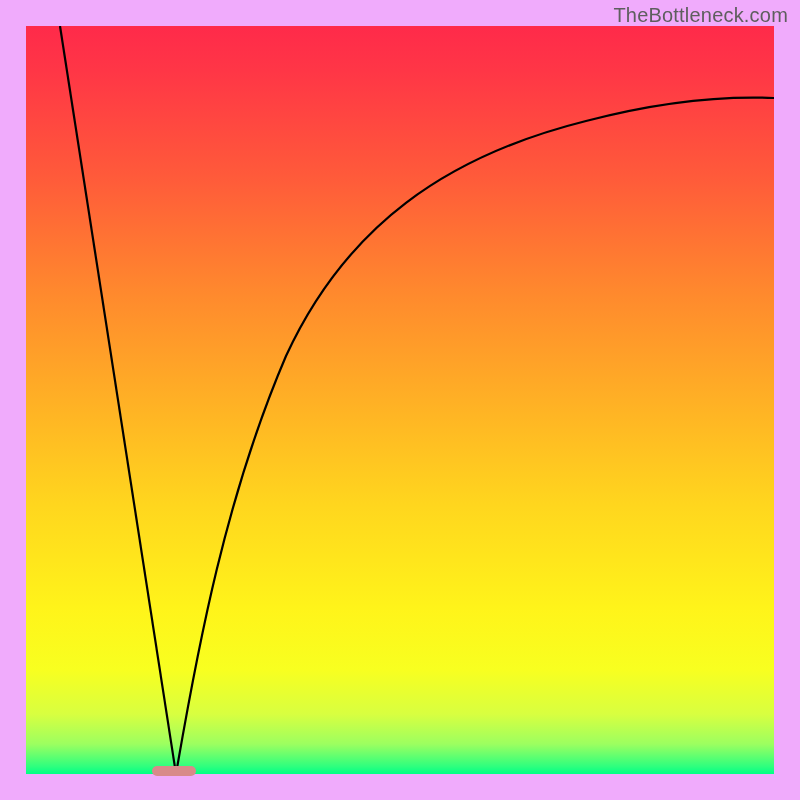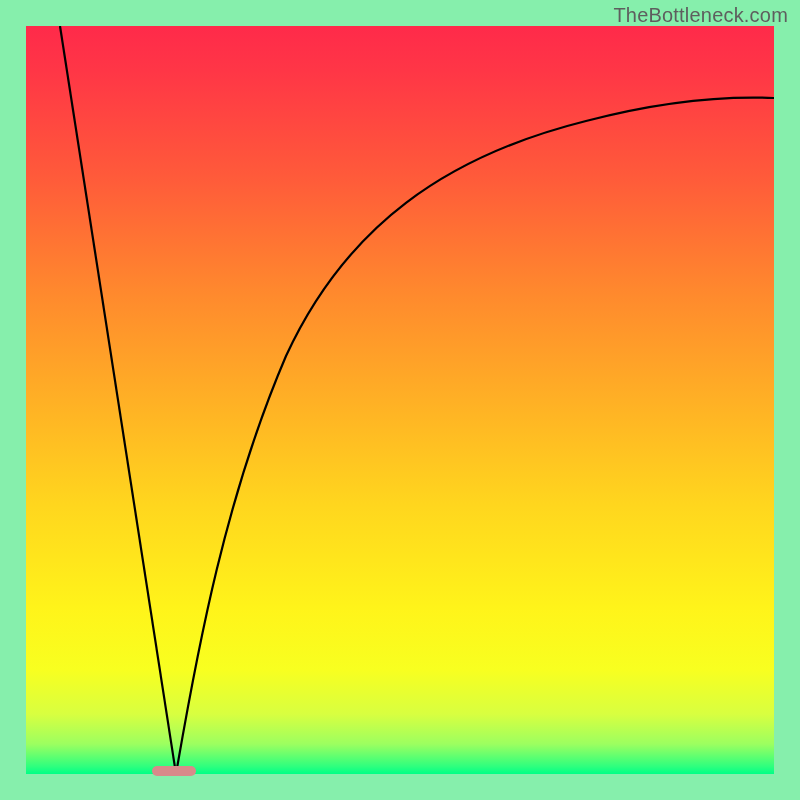--- a/index.html
+++ b/index.html
@@ -8,21 +8,21 @@
     width: 800px;
     height: 800px;
     overflow: hidden;
     background: #000;
     font-family: Arial, Helvetica, sans-serif;
   }
   .frame {
     position: absolute;
     left: 0; top: 0;
     width: 800px; height: 800px;
-    background: #86efac;
+    background: #f0abfc;
   }
   .plot-area {
     position: absolute;
     left: 26px;
     top: 26px;
     width: 748px;
     height: 748px;
     
     background: linear-gradient(
       to bottom,

